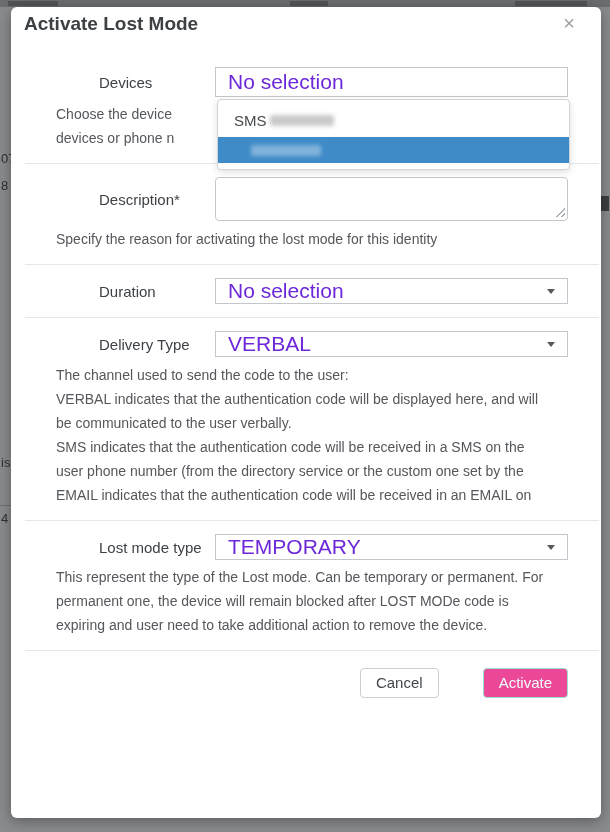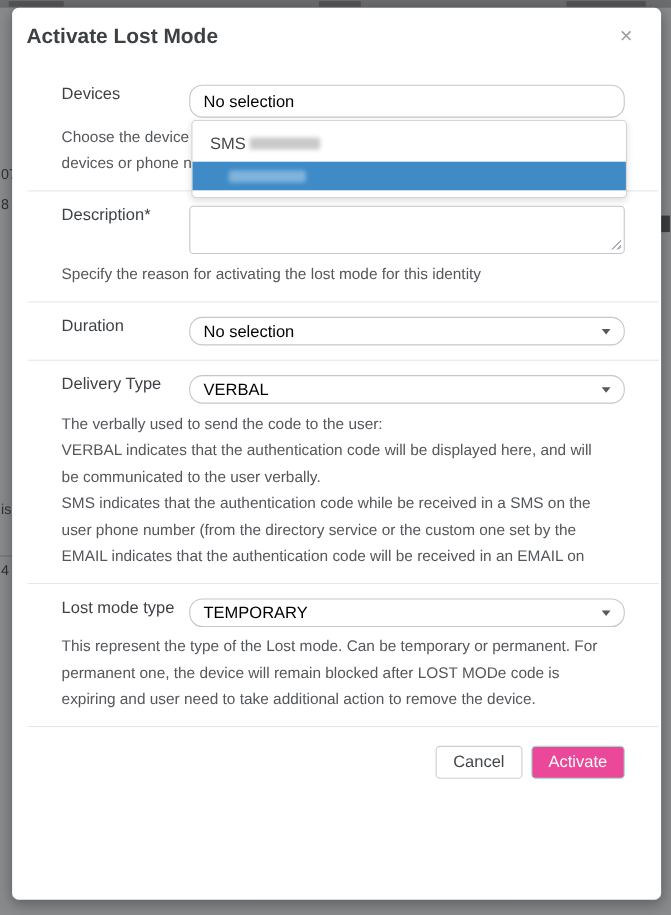--- a/index.html
+++ b/index.html
@@ -15,35 +15,35 @@
   .bg-frag { position: absolute; left: 1px; font-size: 13px; color: #2f3133; z-index: 1; line-height: 14px; }
   .bg-line { position: absolute; left: 0; top: 505px; width: 11px; border-top: 1px solid #6e7072; z-index: 1; }
   .bg-box  { position: absolute; left: 601px; top: 196px; width: 8px; height: 15px; background: #3c3e40; z-index: 1; }
 
   
   .modal {
     position: absolute; left: 11px; top: 7px; width: 590px; height: 811px;
     background: #ffffff; border-radius: 6px; z-index: 2; overflow: hidden;
     box-shadow: 0 3px 14px rgba(0,0,0,.35);
   }
-  .modal-header { display: flex; align-items: flex-start; padding: 14px 22px 0 13px; }
+  .modal-header { display: flex; align-items: flex-start; padding: 4px 22px 0 13px; }
   .modal-title { font-size: 19px; font-weight: 700; color: #3d4144; line-height: 26px; }
   .close-btn {
     margin-left: auto; background: none; border: none; cursor: pointer;
     font-size: 20px; line-height: 20px; color: #9b9ea1; padding: 2px 4px;
   }
   .modal-body { padding: 30px 33px 0 45px; }
 
-  .form-row { display: flex; align-items: flex-start; }
+  .form-row { display: flex; align-items: center; margin-left: 43px; }
   .row-label { width: 116px; flex: 0 0 116px; font-size: 15px; color: #3e4247; }
   .row-control { flex: 1; position: relative; }
 
   .combo, .selectbox {
-    width: 100%; border: 1px solid #c3c7cb; border-radius: 12px; background: #fff;
-    font-size: 15px; color: #000000; display: flex; align-items: center;
+    width: 100%; border: 1px solid #c3c7cb; border-radius: 0; background: #fff;
+    font-size: 21px; color: #6d28d9; display: flex; align-items: center;
     padding: 0 12px; cursor: pointer;
   }
   .combo { height: 30px; }
   .selectbox { height: 26px; justify-content: space-between; }
   .caret {
     width: 0; height: 0; border-left: 4px solid transparent;
     border-right: 4px solid transparent; border-top: 5px solid #56595d; margin-left: 8px;
   }
 
   
@@ -67,21 +67,21 @@
   }
   .grip {
     position: absolute; right: 3px; bottom: 4px; width: 10px; height: 10px; pointer-events: none;
     clip-path: polygon(100% 0, 100% 100%, 0 100%);
     background: repeating-linear-gradient(-45deg, transparent 0 2px, #aeb1b4 2px 3.5px);
   }
 
   hr.divider { border: none; border-top: 1px solid #e5e7e9; margin: 13px -31px 13px -31px; }
 
   .modal-footer { display: flex; justify-content: flex-end; gap: 8px; padding: 17px 0 0 0; }
-  .btn { font-family: inherit; font-size: 15px; border-radius: 4px; cursor: pointer; padding: 5px 15px; line-height: 18px; }
+  .btn { font-family: inherit; font-size: 15px; border-radius: 4px; cursor: pointer; padding: 5px 15px; line-height: 18px; margin-left: 36px; }
   .btn-cancel { background: #fff; border: 1px solid #cbced1; color: #43474c; }
   .btn-activate { background: #ec4899; border: 1px solid #9ae0cc; color: #f2fdf9; }
 </style>
 </head>
 <body>
 
 <div class="bg-topstrip">
   <div class="bg-smudge" style="left:8px;width:50px;"></div>
   <div class="bg-smudge" style="left:290px;width:38px;"></div>
   <div class="bg-smudge" style="left:515px;width:72px;"></div>
@@ -154,24 +154,24 @@
     <div class="form-row">
       <div class="row-label">Delivery Type</div>
       <div class="row-control">
         <div class="selectbox">
           <span>VERBAL</span>
           <span class="caret"></span>
         </div>
       </div>
     </div>
     <div class="help" style="margin-top:6px;">
-      <span class="hl">The verbally used to send the code to the user:</span>
+      <span class="hl">The channel used to send the code to the user:</span>
       <span class="hl">VERBAL indicates that the authentication code will be displayed here, and will</span>
       <span class="hl">be communicated to the user verbally.</span>
-      <span class="hl">SMS indicates that the authentication code while be received in a SMS on the</span>
+      <span class="hl">SMS indicates that the authentication code will be received in a SMS on the</span>
       <span class="hl">user phone number (from the directory service or the custom one set by the</span>
       <span class="hl">EMAIL indicates that the authentication code will be received in an EMAIL on</span>
     </div>
 
     <hr class="divider">
 
     <div class="form-row">
       <div class="row-label">Lost mode type</div>
       <div class="row-control">
         <div class="selectbox">

